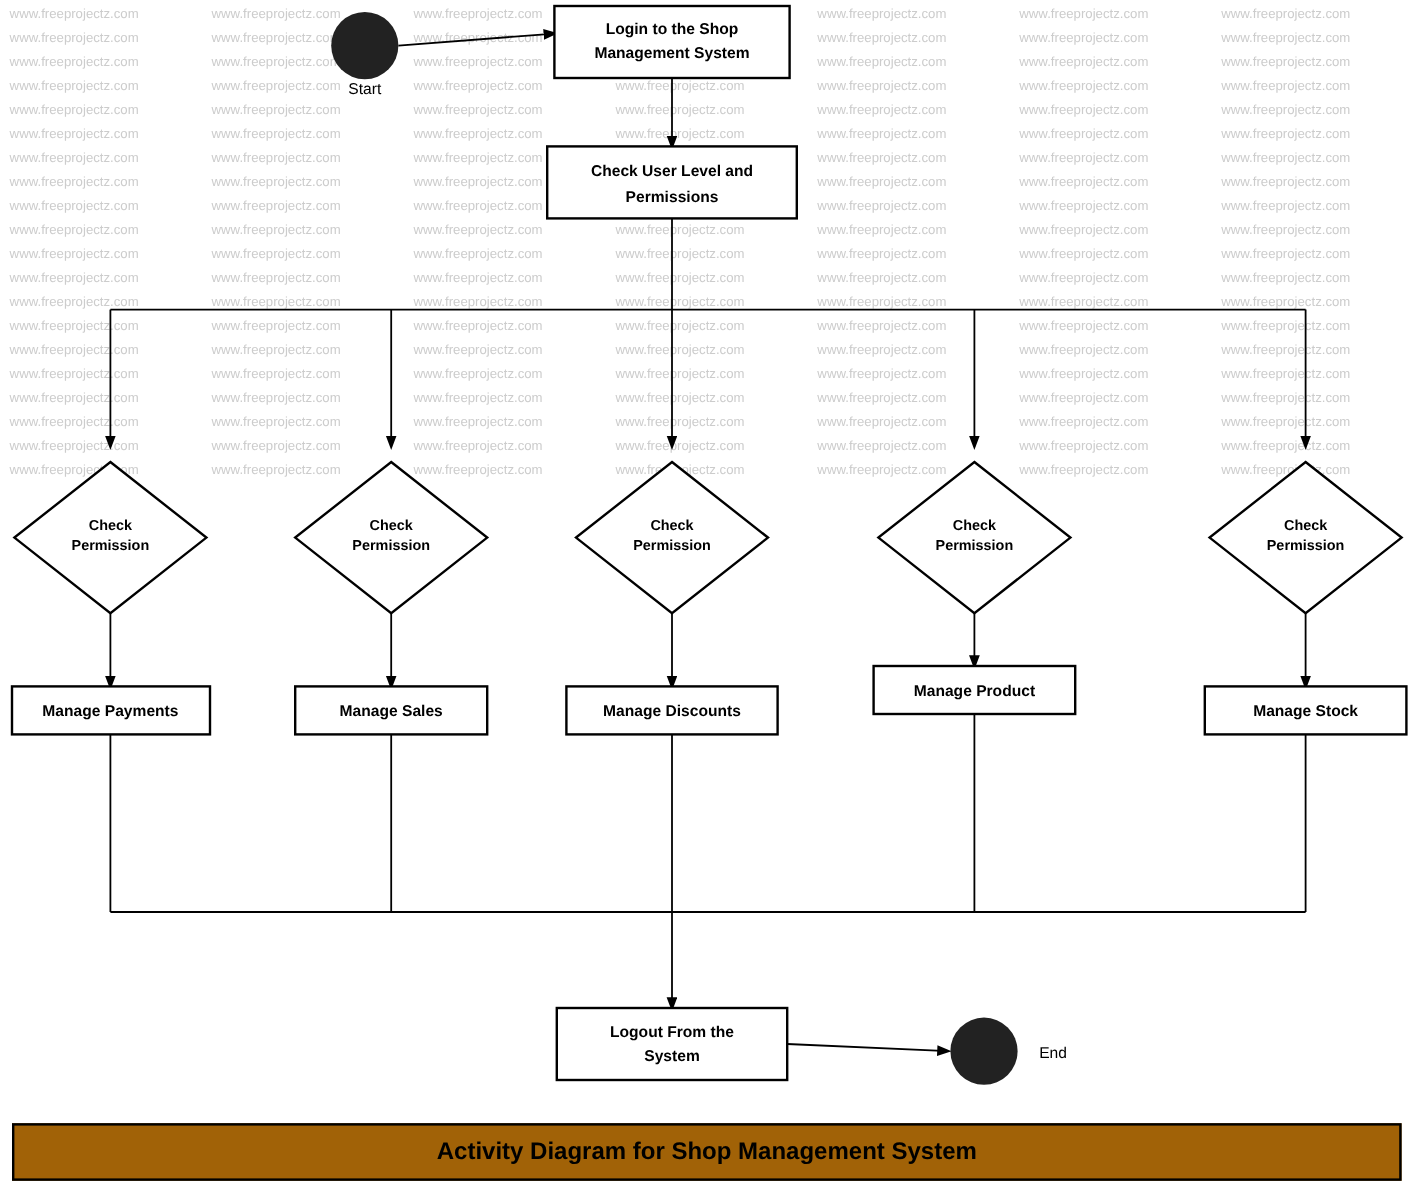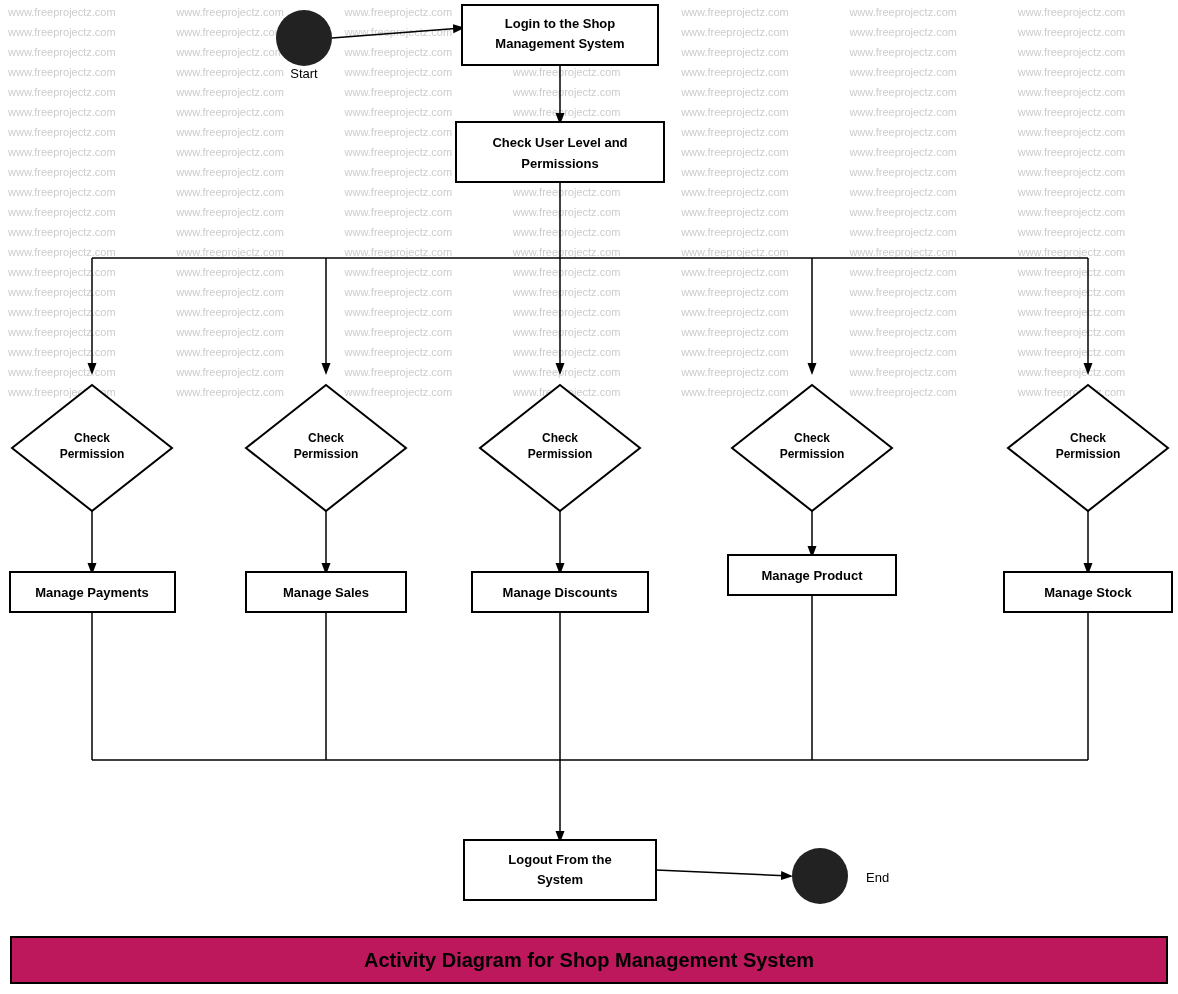--- a/index.html
+++ b/index.html
@@ -350,15 +350,15 @@
 
     <defs>
       <marker id="arrow" markerWidth="8" markerHeight="8" refX="6" refY="3" orient="auto">
         <path d="M0,0 L0,6 L8,3 z" fill="#000"></path>
       </marker>
     </defs>
 
   </svg>
 </div>
 
-<div class="bottom-bar" style="position:absolute; bottom:5px; left:5px; right:5px; height:48px; border:2px solid #000; display:flex; align-items:center; justify-content:center; background:#be185d; z-index:3;">
+<div class="bottom-bar" style="position:absolute; bottom:5px; left:5px; right:5px; height:48px; border:2px solid #000; display:flex; align-items:center; justify-content:center; background:#a16207; z-index:3;">
   <span class="bottom-bar-text" style="font-size:20px; font-weight:bold; font-family:Arial;">Activity Diagram for Shop Management System</span>
 </div>
 
 </body></html>

